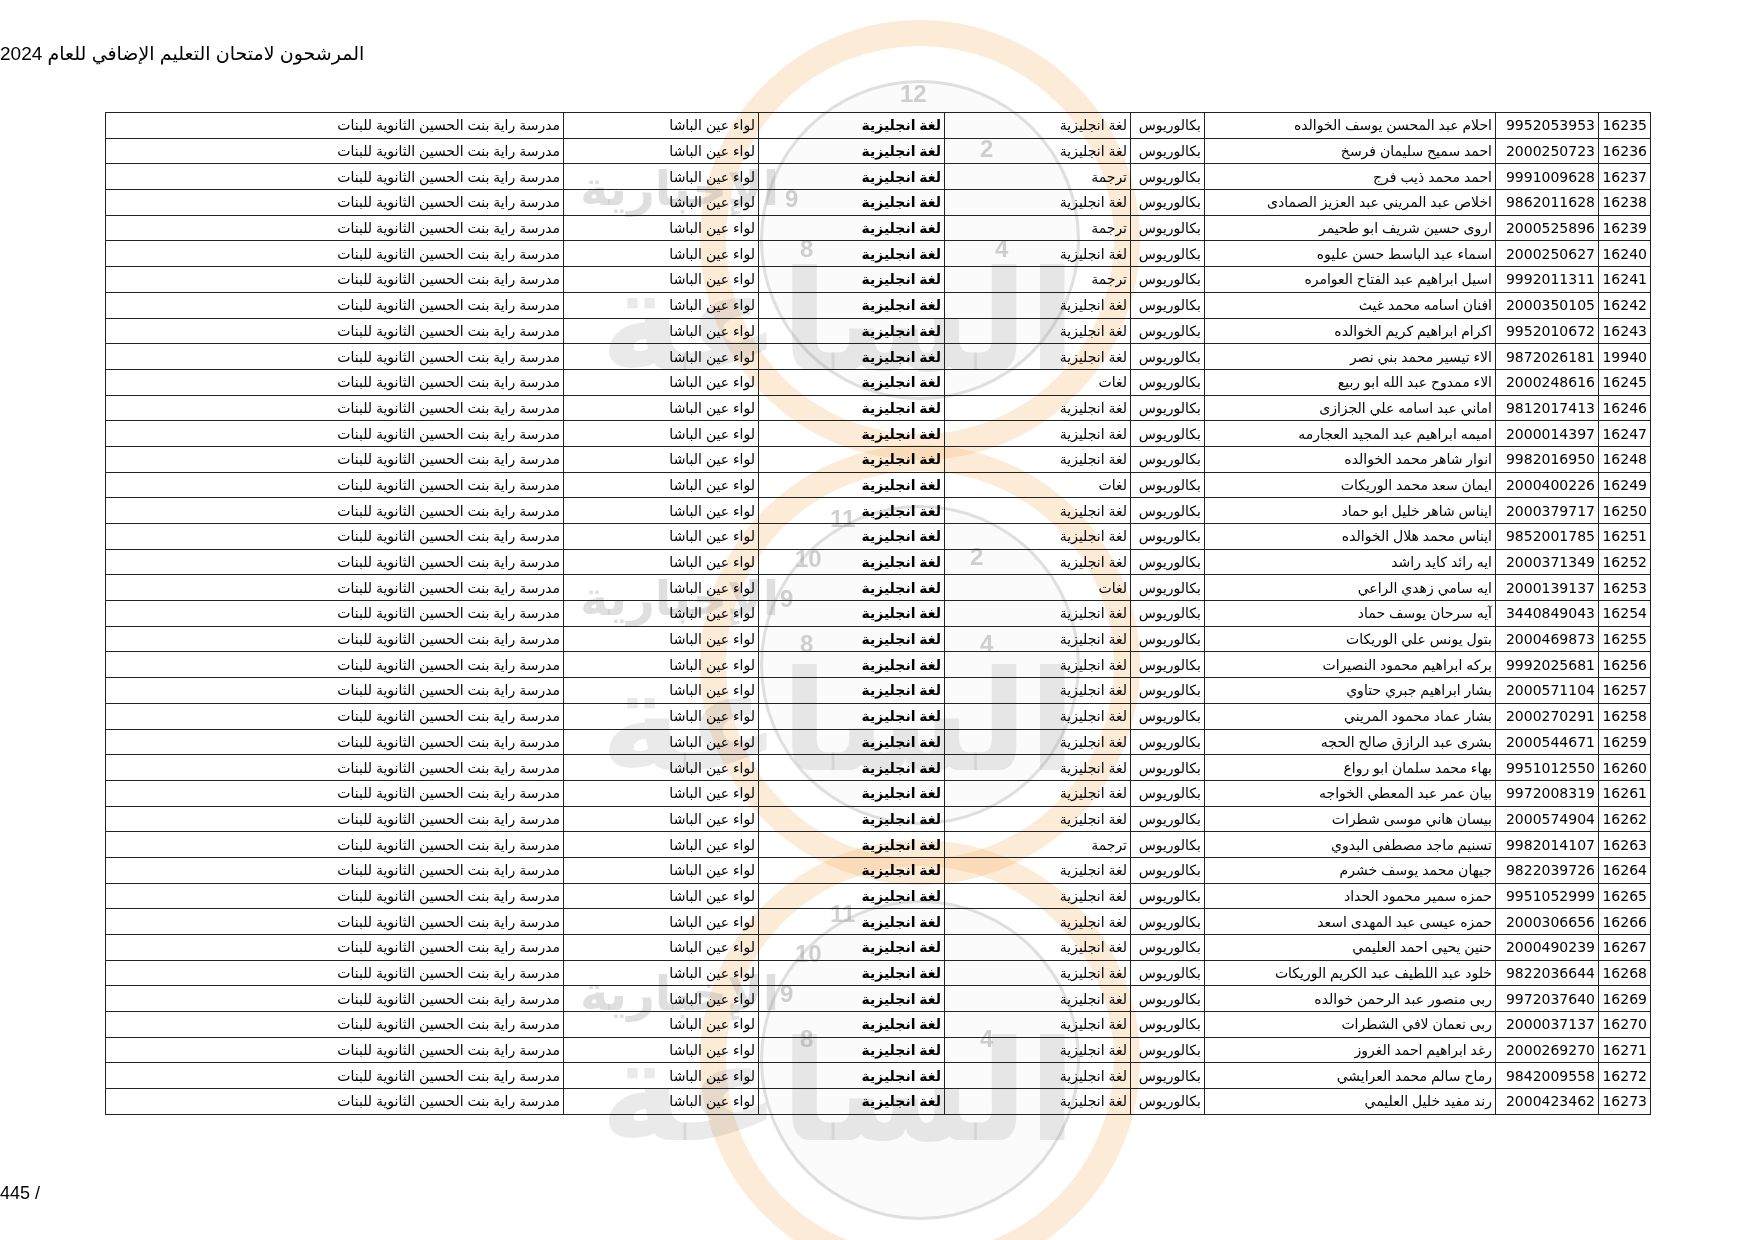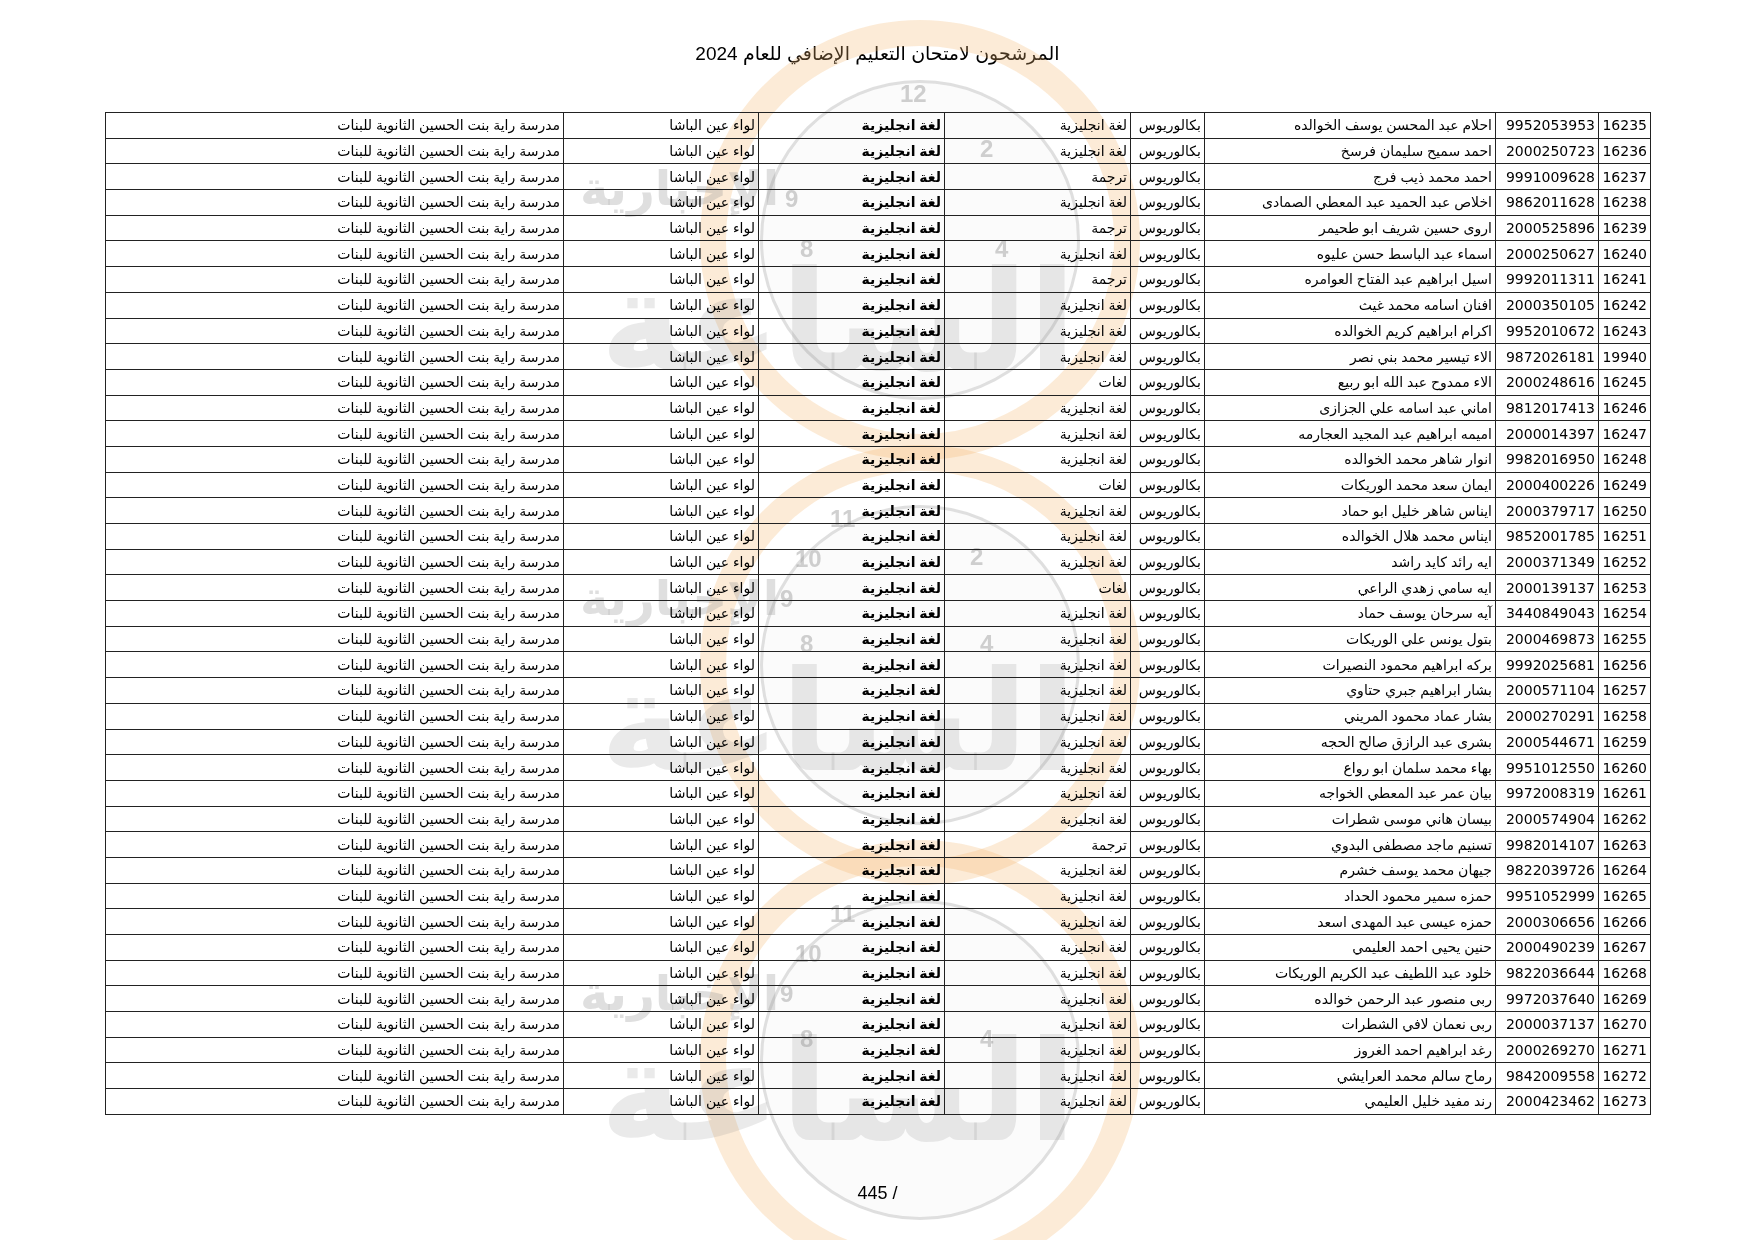--- a/index.html
+++ b/index.html
@@ -1,29 +1,29 @@
 <!DOCTYPE html>
 <html><head>
 <meta charset="utf-8">
 <style>
   html, body { margin:0; padding:0; background:#ffffff; }
   body { width:1755px; height:1240px; position:relative; overflow:hidden; font-family:"Liberation Sans","DejaVu Sans",sans-serif; color:#000; }
-  .title { position:absolute; top:42px; left:0; width:1755px; text-align:center; font-size:19px; direction:rtl; }
+  .title { position:absolute; top:42px; left:0; width:1755px; text-align:left; font-size:19px; direction:rtl; }
   .watermark { position:absolute; pointer-events:none; }
   .wm-ring { position:absolute; border-radius:50%; border:26px solid rgba(246,182,110,0.28); }
   .wm-face { position:absolute; border-radius:50%; border:3px solid rgba(170,170,170,0.35); background:rgba(220,220,220,0.10); }
   .wm-num { position:absolute; font-size:24px; font-weight:bold; color:rgba(150,150,150,0.45); }
   .wm-text { position:absolute; font-size:48px; font-weight:bold; color:rgba(150,150,150,0.30); direction:rtl; }
   .wm-big { position:absolute; font-size:140px; font-weight:bold; color:rgba(140,140,140,0.18); direction:rtl; }
   table.main { position:absolute; left:105px; top:112px; border-collapse:collapse; direction:rtl; table-layout:fixed; }
   table.main td { border:1px solid #222; height:24.7px; padding:0 3px; font-size:14px; white-space:nowrap; overflow:hidden; text-align:right; line-height:24px; }
   td.c-seat, td.c-nid { font-family:"DejaVu Sans","Liberation Sans",sans-serif; font-size:14px; direction:ltr; text-align:left; }
   td.c-nid { text-align:right; padding-right:4px; }
   td.c-subject { font-weight:bold; }
-  .page-num { position:absolute; top:1183px; left:0; width:1755px; text-align:center; font-size:18px; }
+  .page-num { position:absolute; top:1183px; left:0; width:1755px; font-size:18px; }
 </style>
 </head>
 <body>
 
 <div class="title">المرشحون لامتحان التعليم الإضافي للعام 2024</div>
 
 <div class="watermark" style="left:700px; top:20px; width:440px; height:440px;">
   <div class="wm-ring" style="left:0; top:0; width:388px; height:388px;"></div>
   <div class="wm-face" style="left:60px; top:60px; width:314px; height:314px;"></div>
   <div class="wm-num" style="left:200px; top:60px;text-align:right;">12</div>
@@ -96,21 +96,21 @@
         <td class="c-name">احمد محمد ذيب فرج</td>
         <td class="c-degree">بكالوريوس</td>
         <td class="c-major">ترجمة</td>
         <td class="c-subject">لغة انجليزية</td>
         <td class="c-district">لواء عين الباشا</td>
         <td class="c-school">مدرسة راية بنت الحسين الثانوية للبنات</td>
       </tr>
       <tr>
         <td class="c-seat">16238</td>
         <td class="c-nid">9862011628</td>
-        <td class="c-name">اخلاص عبد  الحميد عبد المعطي الصمادى</td>
+        <td class="c-name">اخلاص عبد  المريني عبد العزيز الصمادى</td>
         <td class="c-degree">بكالوريوس</td>
         <td class="c-major">لغة انجليزية</td>
         <td class="c-subject">لغة انجليزية</td>
         <td class="c-district">لواء عين الباشا</td>
         <td class="c-school">مدرسة راية بنت الحسين الثانوية للبنات</td>
       </tr>
       <tr>
         <td class="c-seat">16239</td>
         <td class="c-nid">2000525896</td>
         <td class="c-name">اروى حسين شريف ابو طحيمر</td>

